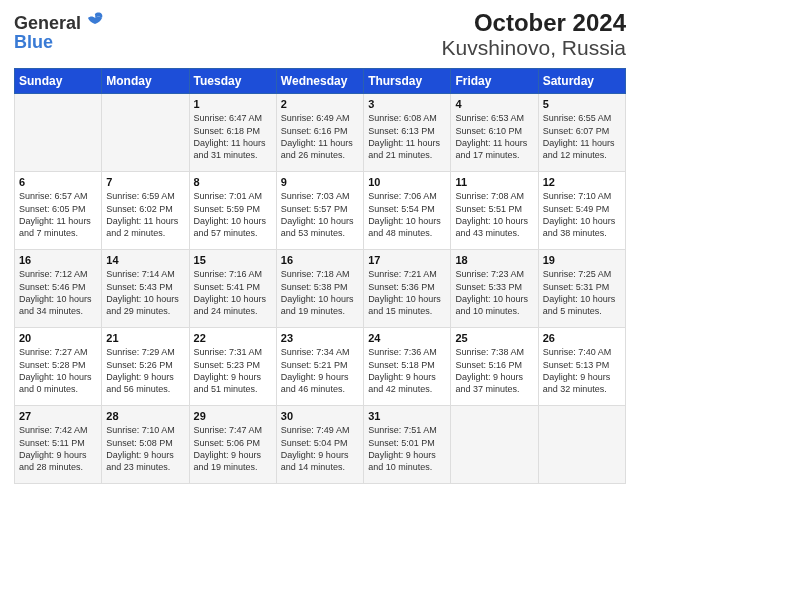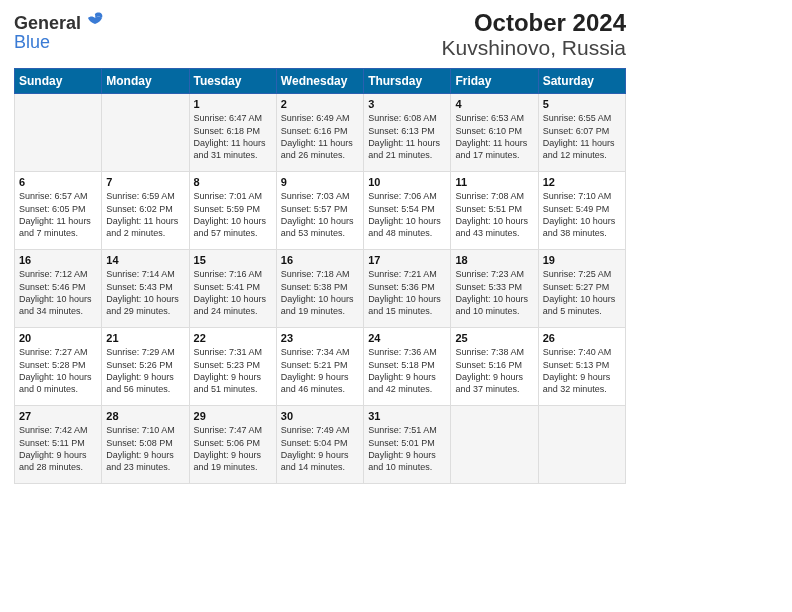--- a/index.html
+++ b/index.html
@@ -25,21 +25,21 @@
       align-items: center;
       gap: 2px;
     }
     .logo-text-general {
       font-size: 18px;
       font-weight: bold;
       color: #333;
     }
     .logo-text-blue {
       font-size: 18px;
-      font-weight: normal;
+      font-weight: bold;
       color: #3a7bd5;
     }
     .title-block {
       text-align: right;
     }
     .title-month {
       font-size: 24px;
       font-weight: bold;
       color: #222;
       line-height: 1.1;
@@ -47,21 +47,21 @@
     .title-location {
       font-size: 21px;
       color: #444;
     }
     table {
       width: 100%;
       border-collapse: collapse;
       table-layout: fixed;
     }
     thead tr {
-      background: #0369a1;
+      background: #1d4ed8;
       color: #fff;
     }
     thead th {
       padding: 5px 4px;
       font-size: 12px;
       font-weight: bold;
       text-align: left;
       border: 1px solid #2a60b0;
     }
     tbody tr {
@@ -260,21 +260,21 @@
           <td>
             <span class="day-num">18</span>
             <div class="cell-content">Sunrise: 7:23 AM
 Sunset: 5:33 PM
 Daylight: 10 hours
 and 10 minutes.</div>
           </td>
           <td>
             <span class="day-num">19</span>
             <div class="cell-content">Sunrise: 7:25 AM
-Sunset: 5:27 PM
+Sunset: 5:31 PM
 Daylight: 10 hours
 and 5 minutes.</div>
           </td>
         </tr>
         <tr>
           <td>
             <span class="day-num">20</span>
             <div class="cell-content">Sunrise: 7:27 AM
 Sunset: 5:28 PM
 Daylight: 10 hours

